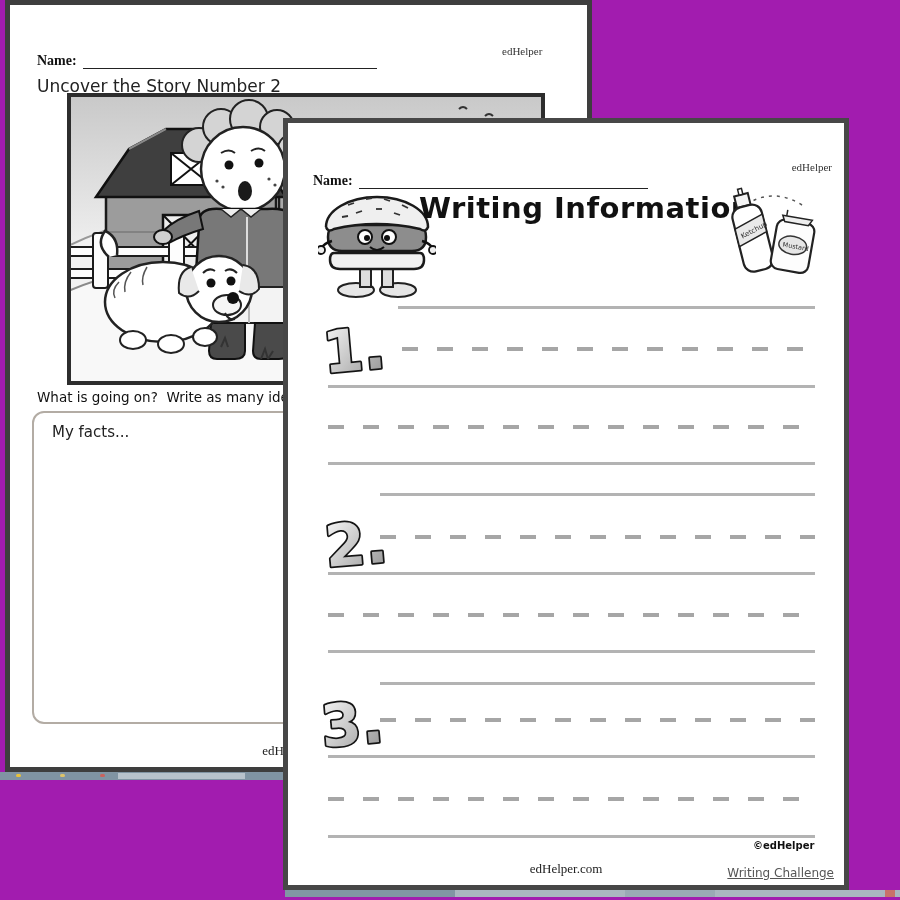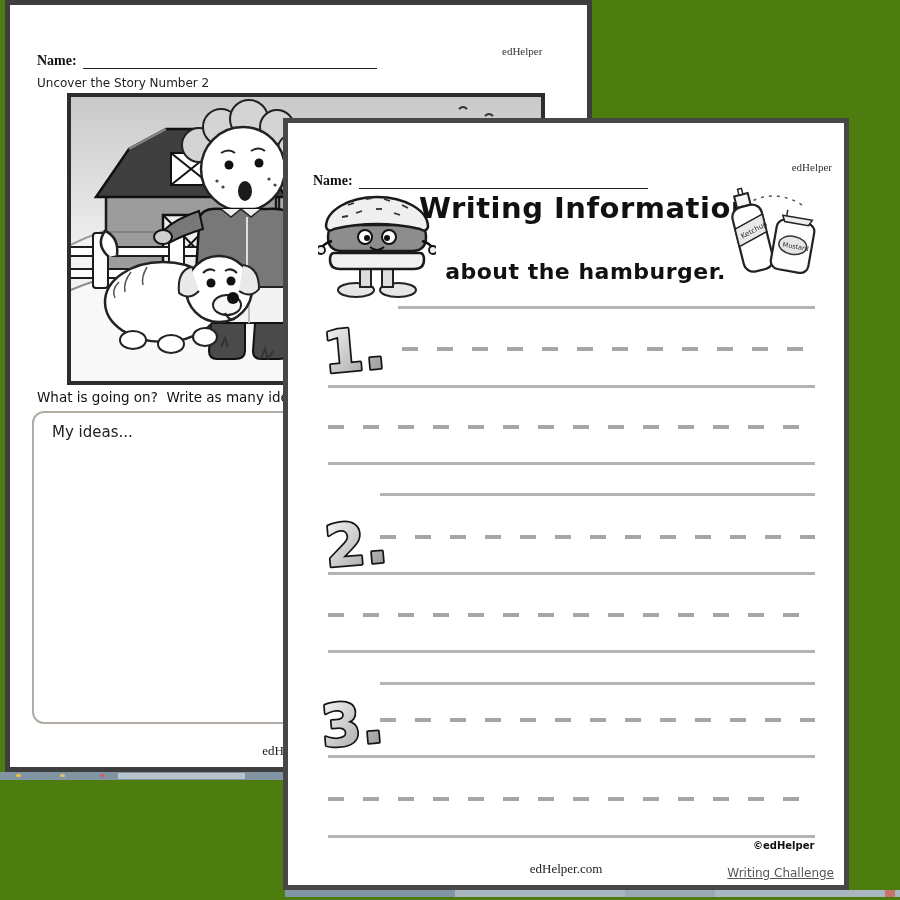--- a/index.html
+++ b/index.html
@@ -1,27 +1,27 @@
 <!DOCTYPE html>
 <html><head>
 <meta charset="utf-8">
 <style>
   html,body{margin:0;padding:0;background:#ffffff;}
-  .stage{position:relative;width:900px;height:900px;overflow:hidden;background:#4d7c0f;
+  .stage{position:relative;width:900px;height:900px;overflow:hidden;background:#a21caf;
          font-family:"DejaVu Sans",sans-serif;}
   .page{position:absolute;background:#fff;box-sizing:border-box;}
   .page-back{left:5px;top:0;width:587px;height:772px;border:5px solid #3e3e3e;z-index:1;}
   .page-front{left:283px;top:118px;width:566px;height:772px;border:5px solid #474747;z-index:3;}
   .abs{position:absolute;}
   .serif{font-family:"Liberation Serif","DejaVu Serif",serif;}
   .brand{font-size:11px;color:#333;}
   .name-row{display:flex;align-items:center;white-space:pre;}
   .name-label{font-weight:bold;font-size:14px;color:#111;}
   .name-line{border-bottom:1.5px solid #222;height:14px;}
-  .ws-sub{font-size:12px;color:#222;}
+  .ws-sub{font-size:17px;color:#222;}
   .pic-frame{box-sizing:border-box;border:4px solid #2d2d2d;overflow:hidden;background:#eee;}
   .pic-frame svg{display:block;}
   .prompt{font-size:13.5px;color:#111;white-space:pre;overflow:hidden;}
   .ideas-box{box-sizing:border-box;border:2px solid #b3aca4;border-radius:12px;background:#fff;}
   .ideas-label{font-size:15px;color:#222;}
   .footer-center{width:100%;text-align:center;font-size:13px;color:#222;}
   .title{font-weight:bold;color:#111;text-align:center;letter-spacing:0.5px;}
   .rule{position:absolute;height:3px;background:#b3b3b3;}
   .rule-dash{position:absolute;height:4px;background:repeating-linear-gradient(to right,#a6a6a6 0 16px,transparent 16px 35px);}
   .num-svg{position:absolute;}
@@ -146,21 +146,21 @@
           <path d="M258,272 l4,-10 l3,10 M265,272 l5,-8"></path>
           <path d="M330,258 l4,-10 l3,10 M337,258 l5,-8"></path>
           <path d="M150,250 l4,-9 l3,9"></path>
         </g>
       </svg>
     </div>
 
     <div class="abs prompt" style="left:27px;top:384px;width:550px;">What is going on?  Write as many ideas as y</div>
 
     <div class="abs ideas-box" style="left:22px;top:406px;width:552px;height:313px;">
-      <div class="abs ideas-label" style="left:18px;top:10px;">My ideas...</div>
+      <div class="abs ideas-label" style="left:18px;top:10px;">My facts...</div>
     </div>
 
     <div class="abs serif footer-center" style="left:0;top:738px;">edHelper.com</div>
   </div>
 
   <div class="strip strip-back">
     <div class="hl"></div>
     <div class="dot" style="left:16px;top:2px;background:#e8c23a;"></div>
     <div class="dot" style="left:60px;top:2px;background:#ddc36a;"></div>
     <div class="dot" style="left:100px;top:2px;background:#c9635e;"></div>
@@ -198,21 +198,20 @@
         <line x1="66" y1="10" x2="72" y2="12"></line>
           <line x1="84" y1="16" x2="90" y2="19"></line>
         <line x1="38" y1="24" x2="44" y2="22"></line>
           <line x1="58" y1="20" x2="64" y2="20"></line>
         <line x1="76" y1="24" x2="82" y2="26"></line>
           <line x1="24" y1="28" x2="30" y2="27"></line>
       </g>
     </svg>
 
     <div class="abs title" style="left:130px;top:68px;width:335px;font-size:29px;">Writing Information</div>
-    <div class="abs title" style="left:130px;top:136px;width:335px;font-size:22px;">about the hamburger.</div>
 
     <svg class="abs" style="left:434px;top:60px;" width="96" height="108" viewBox="0 0 96 108">
       <path d="M18,26 Q48,2 80,22" fill="none" stroke="#555" stroke-width="1.5" stroke-dasharray="3 5"></path>
       <g transform="rotate(-14 32 60)">
         <rect x="24" y="10" width="14" height="12" fill="#f5f5f5" stroke="#222" stroke-width="2"></rect>
         <path d="M29,4 l4,0 l0,6 l-4,0 Z" fill="#fff" stroke="#222" stroke-width="1.5"></path>
         <rect x="17" y="22" width="30" height="66" rx="10" fill="#ffffff" stroke="#222" stroke-width="2.2"></rect>
         <path d="M17,42 L47,34 L47,52 L17,60 Z" fill="#e9e9e9" stroke="#222" stroke-width="1.5"></path>
         <text x="21" y="51" font-size="7" fill="#333" transform="rotate(-14 30 48)">Ketchup</text>
       </g>

